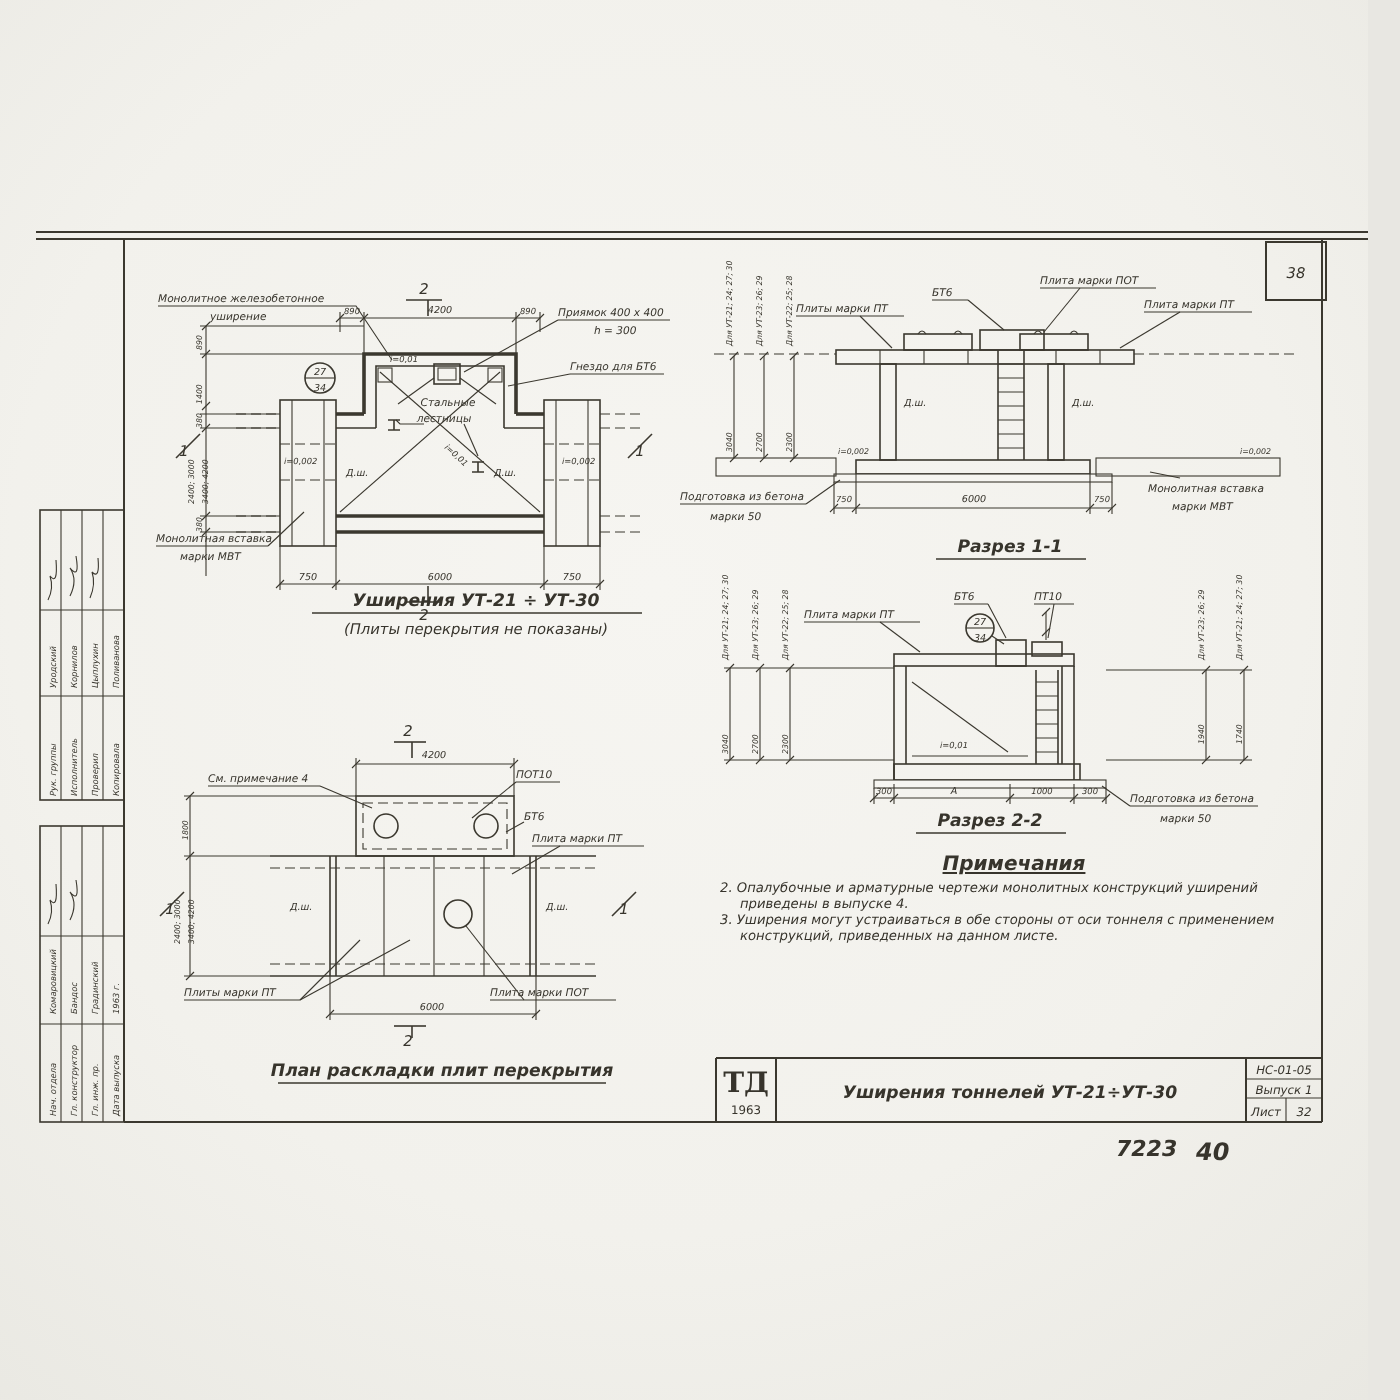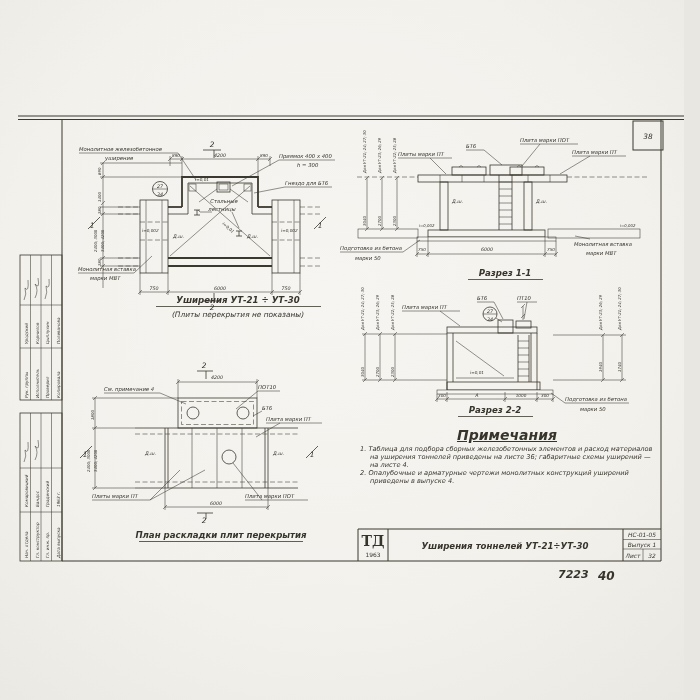--- a/index.html
+++ b/index.html
@@ -17,21 +17,21 @@
   .t9{font-size:8.6px;font-weight:bold;}
   .t8{font-size:7.4px;}
   .t6{font-size:5.9px;}
   .t55{font-size:5.3px;}
   .t5{font-size:4.8px;}
   .t45{font-size:4.2px;}
   .t4{font-size:3.9px;}
   .mid{text-anchor:middle;}
   .logo{font-family:"DejaVu Serif",serif;font-style:normal;font-weight:bold;font-size:14px;}
   .notes{position:absolute;left:360px;top:427px;width:294px;color:#37342c;}
-  .notes-title{font-style:italic;font-weight:bold;font-size:14px;text-align:center;
+  .notes-title{font-style:italic;font-weight:bold;font-size:10px;text-align:center;
                text-decoration:underline;margin-bottom:2px;}
   .note-item{font-style:italic;font-size:6.6px;line-height:1.22;padding-left:10px;text-indent:-10px;}
 </style>
 </head>
 <body>
 
 <div class="sheet">
 <svg width="700" height="700" viewBox="0 0 700 700">
   <defs>
     <pattern id="hatch" width="4" height="4" patternTransform="rotate(45)" patternUnits="userSpaceOnUse">
@@ -520,16 +520,16 @@
     <text class="t6 mid" x="633" y="558">Лист</text>
     <text class="t6 mid" x="652" y="558">32</text>
   </g>
 
   <text class="t9" x="558" y="578" style="font-size:11px">7223</text>
   <text class="t9" x="598" y="580" style="font-size:12px">40</text>
 </svg>
 
 <div class="notes">
   <div class="notes-title">Примечания</div>
-  <div class="note-item">1. Таблица для подбора сборных железобетонных элементов и расход материалов на уширения тоннелей приведены на листе 36; габаритные схемы уширений — на листе 4.</div>
   <div class="note-item">2. Опалубочные и арматурные чертежи монолитных конструкций уширений приведены в выпуске 4.</div>
+  <div class="note-item">3. Уширения могут устраиваться в обе стороны от оси тоннеля с применением конструкций, приведенных на данном листе.</div>
 </div>
 </div>
 
 </body></html>

